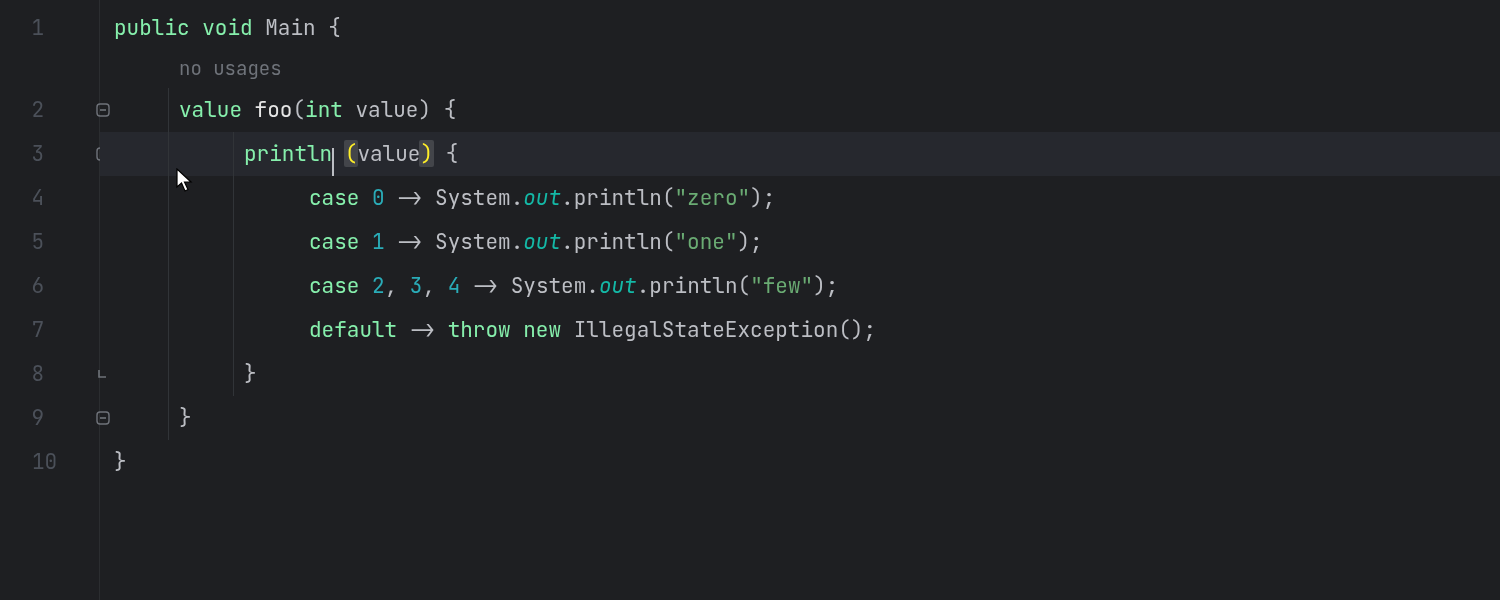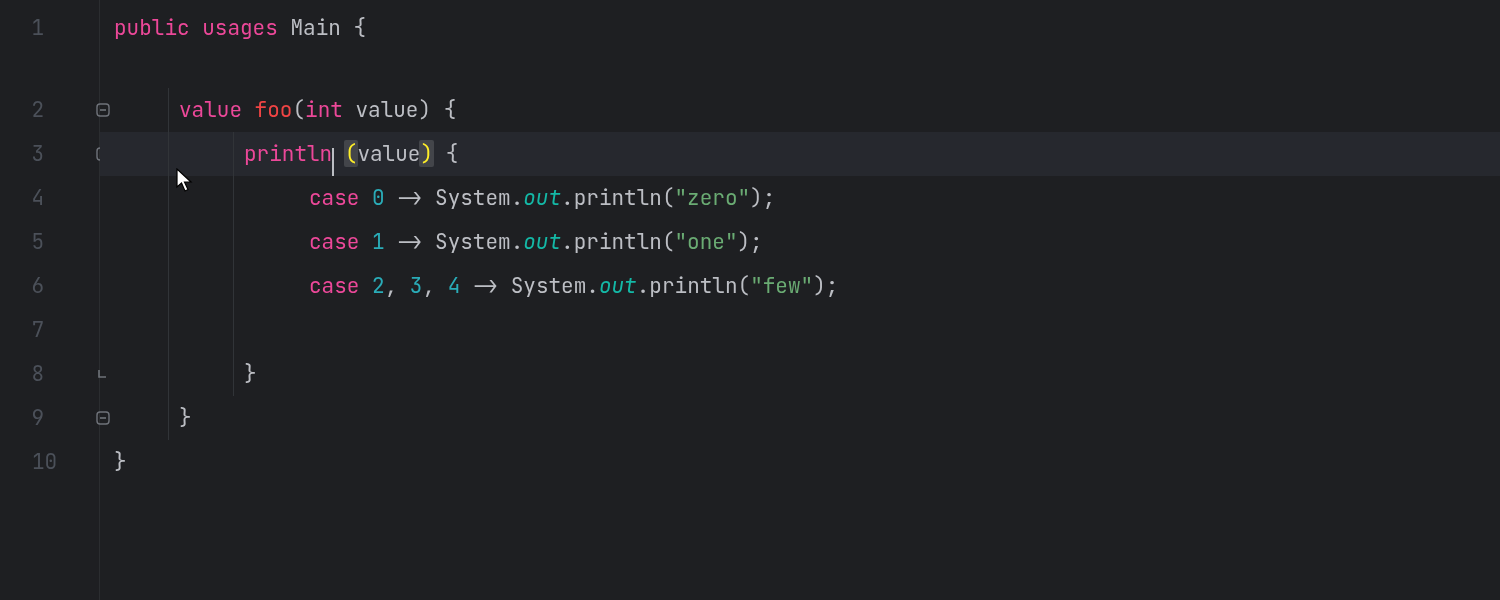--- a/index.html
+++ b/index.html
@@ -63,23 +63,23 @@
     white-space: pre;
     font-family: inherit;
   }
   .current-line-bg {
     position: absolute;
     left: 0;
     right: 0;
     height: 44px;
     background: #26282e;
   }
-  .kw { color: #ec4899; text-align: center; }
+  .kw { color: #86efac; text-align: center; }
   .ident { color: #bcbec4; margin-top: 22px; }
-  .method { color: #ef4444; }
+  .method { color: #e5e5e5; }
   .num { color: #2aacb8; }
   .str { color: #6aab73; }
   .field-static { color: #14b8a6; font-style: italic; }
   .comment-inlay { color: #6f737a; }
   .plain { color: #bcbec4; }
   .paren-hl {
     background: #43454a;
     color: #ffef28;
     border-radius: 2px;
     padding: 0 1px;
@@ -141,26 +141,28 @@
             <rect x="1" y="1" width="12" height="12" rx="3" fill="none" stroke="#6f737a" stroke-width="1.4"></rect>
             <line x1="4" y1="7" x2="10" y2="7" stroke="#6f737a" stroke-width="1.6"></line>
           </svg>
         </div>
       </div>
   </div>
   <div class="code-area" id="code-area">
       <div class="current-line-bg" style="top: 132px;"></div>
       <div class="indent-guide" style="left: 68px; top: 88px; height: 352px;"></div>
       <div class="indent-guide" style="left: 133px; top: 132px; height: 264px;"></div>
-      <div class="code-line" style="top: 6px; padding-left: 0px;"><span class="kw">public</span> <span class="kw">usages</span> <span class="ident">Main</span> <span class="plain">{</span></div>
+      <div class="code-line comment-inlay" style="top: 50px; height: 38px; line-height: 38px; font-size: 19px; padding-left: 65px;">no usages</div>
+      <div class="code-line" style="top: 6px; padding-left: 0px;"><span class="kw">public</span> <span class="kw">void</span> <span class="ident">Main</span> <span class="plain">{</span></div>
       <div class="code-line" style="top: 88px; padding-left: 65px;"><span class="kw">value</span> <span class="method">foo</span><span class="plain">(</span><span class="kw">int</span> <span class="ident">value</span><span class="plain">)</span> <span class="plain">{</span></div>
       <div class="code-line" style="top: 132px; padding-left: 130px;"><span class="kw">println</span><span style="position: relative;"><span class="caret" style="left: 0px;"></span></span> <span class="paren-hl">(</span><span class="ident">value</span><span class="paren-hl">)</span> <span class="plain">{</span></div>
       <div class="code-line" style="top: 176px; padding-left: 195px;"><span class="kw">case</span> <span class="num">0</span> <span class="plain">-&gt;</span> <span class="ident">System</span><span class="plain">.</span><span class="field-static">out</span><span class="plain">.</span><span class="ident">println</span><span class="plain">(</span><span class="str">"zero"</span><span class="plain">)</span><span class="plain">;</span></div>
       <div class="code-line" style="top: 220px; padding-left: 195px;"><span class="kw">case</span> <span class="num">1</span> <span class="plain">-&gt;</span> <span class="ident">System</span><span class="plain">.</span><span class="field-static">out</span><span class="plain">.</span><span class="ident">println</span><span class="plain">(</span><span class="str">"one"</span><span class="plain">)</span><span class="plain">;</span></div>
       <div class="code-line" style="top: 264px; padding-left: 195px;"><span class="kw">case</span> <span class="num">2</span><span class="plain">,</span> <span class="num">3</span><span class="plain">,</span> <span class="num">4</span> <span class="plain">-&gt;</span> <span class="ident">System</span><span class="plain">.</span><span class="field-static">out</span><span class="plain">.</span><span class="ident">println</span><span class="plain">(</span><span class="str">"few"</span><span class="plain">)</span><span class="plain">;</span></div>
+      <div class="code-line" style="top: 308px; padding-left: 195px;"><span class="kw">default</span> <span class="plain">-&gt;</span> <span class="kw">throw</span> <span class="kw">new</span> <span class="ident">IllegalStateException</span><span class="plain">()</span><span class="plain">;</span></div>
       <div class="code-line" style="top: 352px; padding-left: 130px;"><span class="plain">}</span></div>
       <div class="code-line" style="top: 396px; padding-left: 65px;"><span class="plain">}</span></div>
       <div class="code-line" style="top: 440px; padding-left: 0px;"><span class="plain">}</span></div>
     </div>
 </div>
 
 <div class="cursor-arrow" id="cursor-arrow" style="left: 176px; top: 168px;">
   <svg width="20" height="26" viewBox="0 0 20 26">
     <path d="M1 1 L1 19 L5.5 15 L9 23 L12 21.5 L8.5 14 L15 14 Z" fill="#ffffff" stroke="#000000" stroke-width="1.2"></path>
   </svg>

